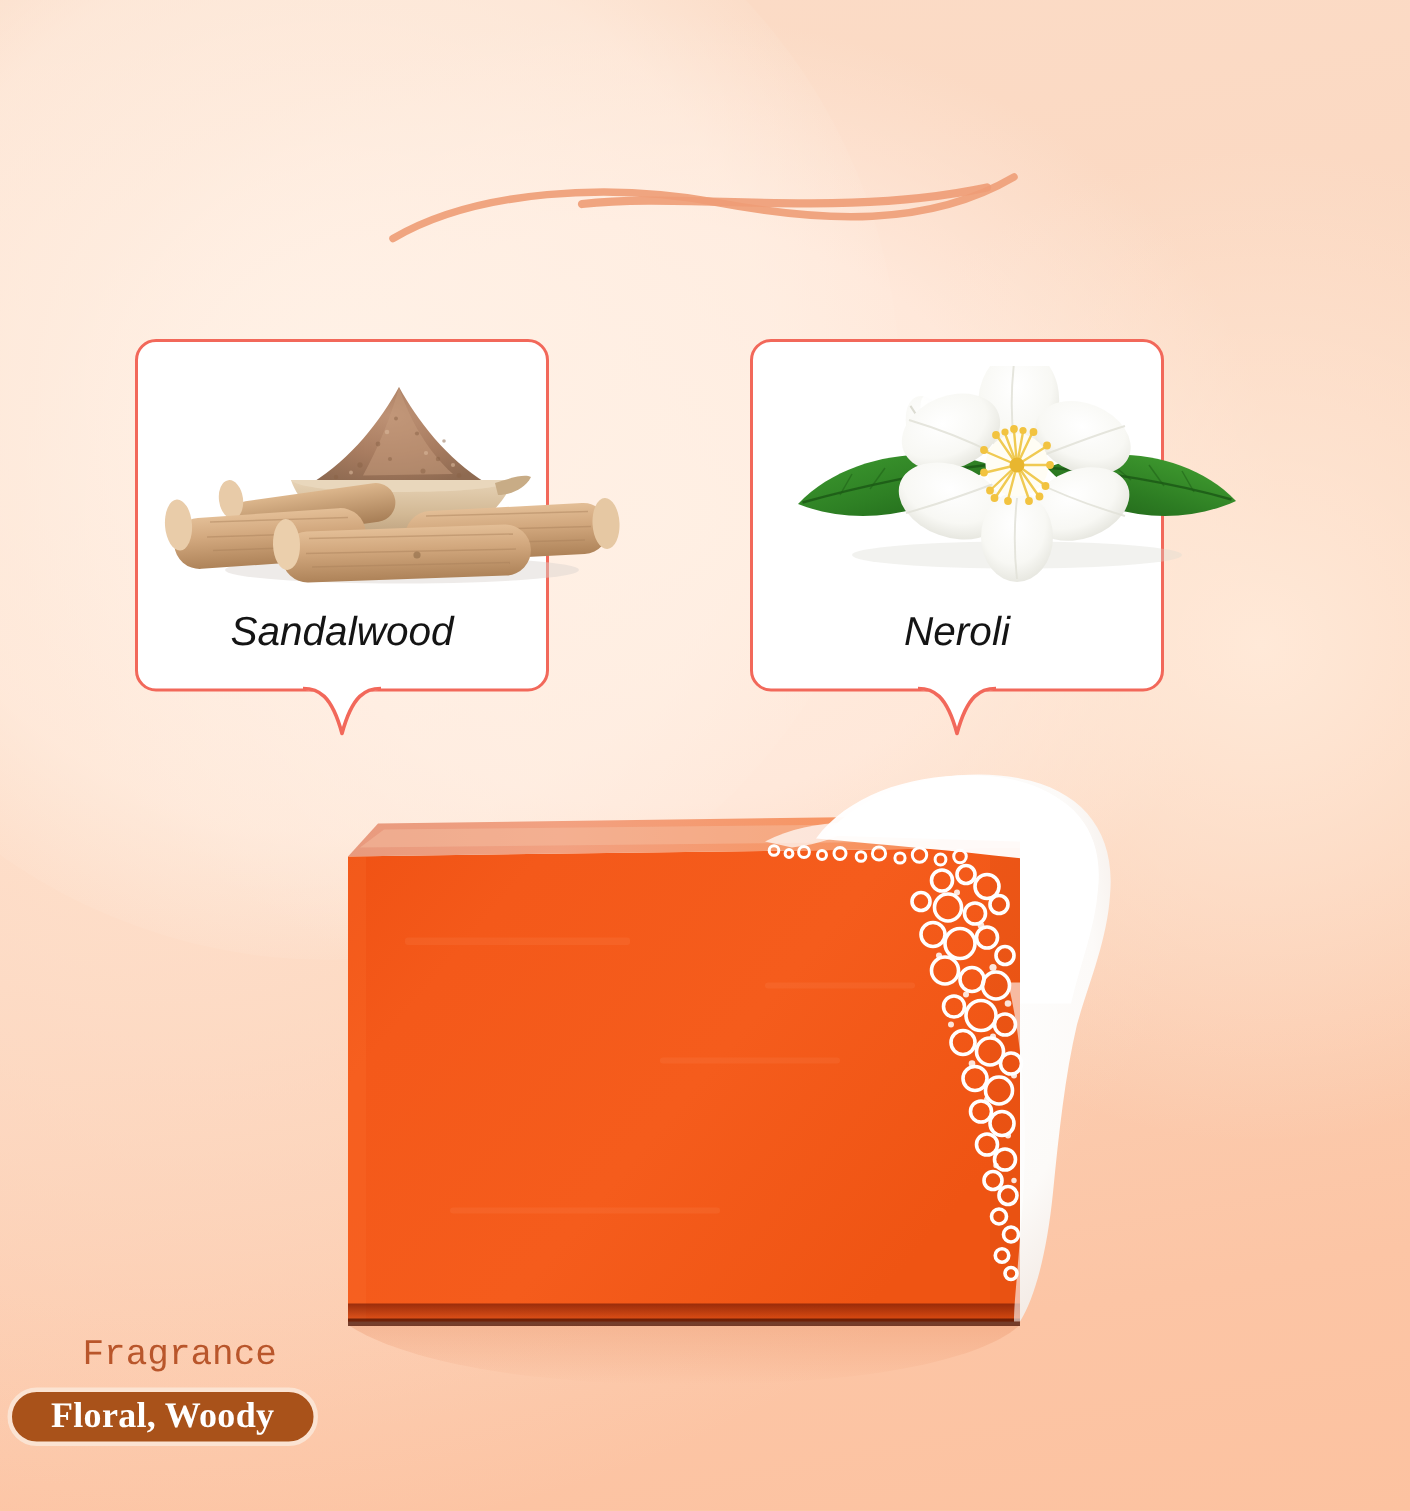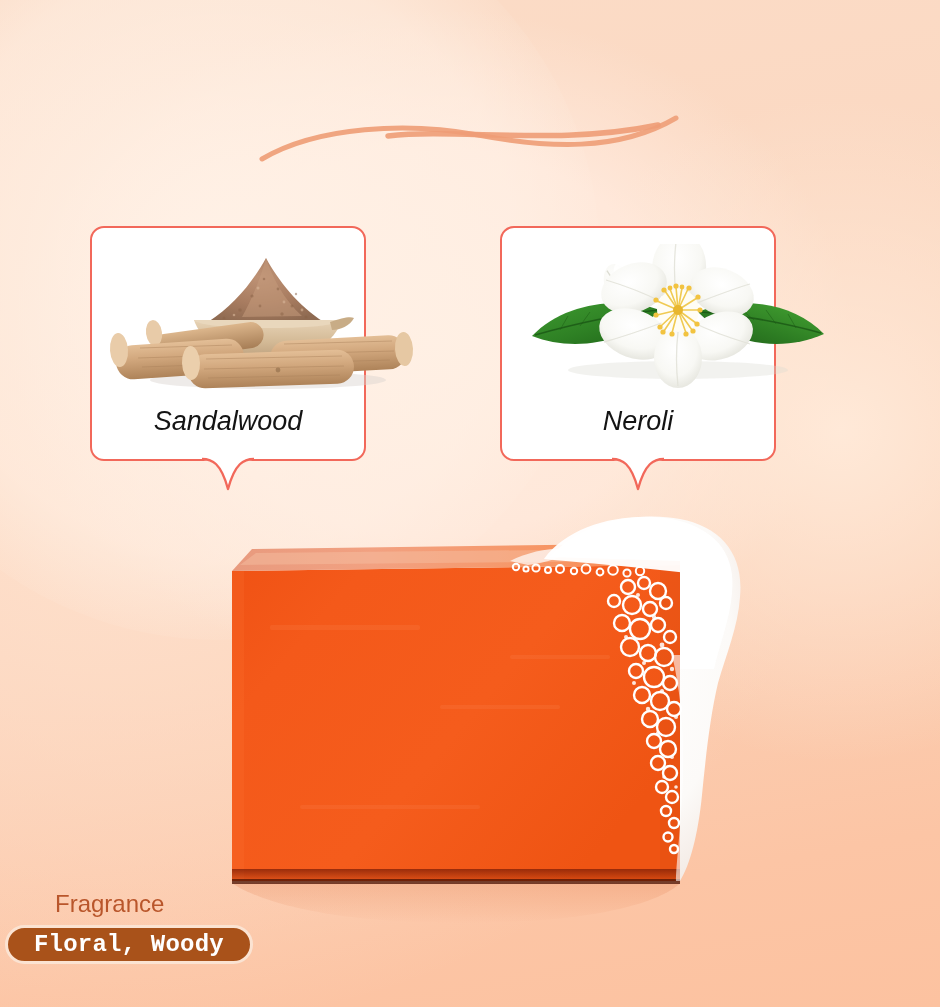--- a/index.html
+++ b/index.html
@@ -47,28 +47,28 @@
   }
   .tail{position:absolute;left:50%;margin-left:-26px;bottom:-34px;width:52px;height:36px;}
 
   
   .soap-wrap{position:absolute;left:210px;top:505px;width:560px;height:420px;}
 
   
   .frag-label{
     position:absolute;left:55px;top:890px;
     font-size:24px;color:#B9562B;font-weight:normal;
-    font-family:Liberation Sans, sans-serif;
+    font-family:Liberation Mono, monospace;
   }
   .frag-badge{
     position:absolute;left:5px;top:925px;height:39px;
     padding:0 26px;display:flex;align-items:center;
     background:#A9521A;border:3px solid #FBE3D2;border-radius:22px;
     color:#FFFFFF;font-size:24px;font-weight:bold;letter-spacing:.2px;
-    font-family:Liberation Mono, monospace;
+    font-family:Liberation Serif, serif;
     box-sizing:border-box;
   }
 </style>
 </head>
 <body>
 
 <div id="poster">
 
   <div class="band-a"></div>
   <div class="band-b"></div>

